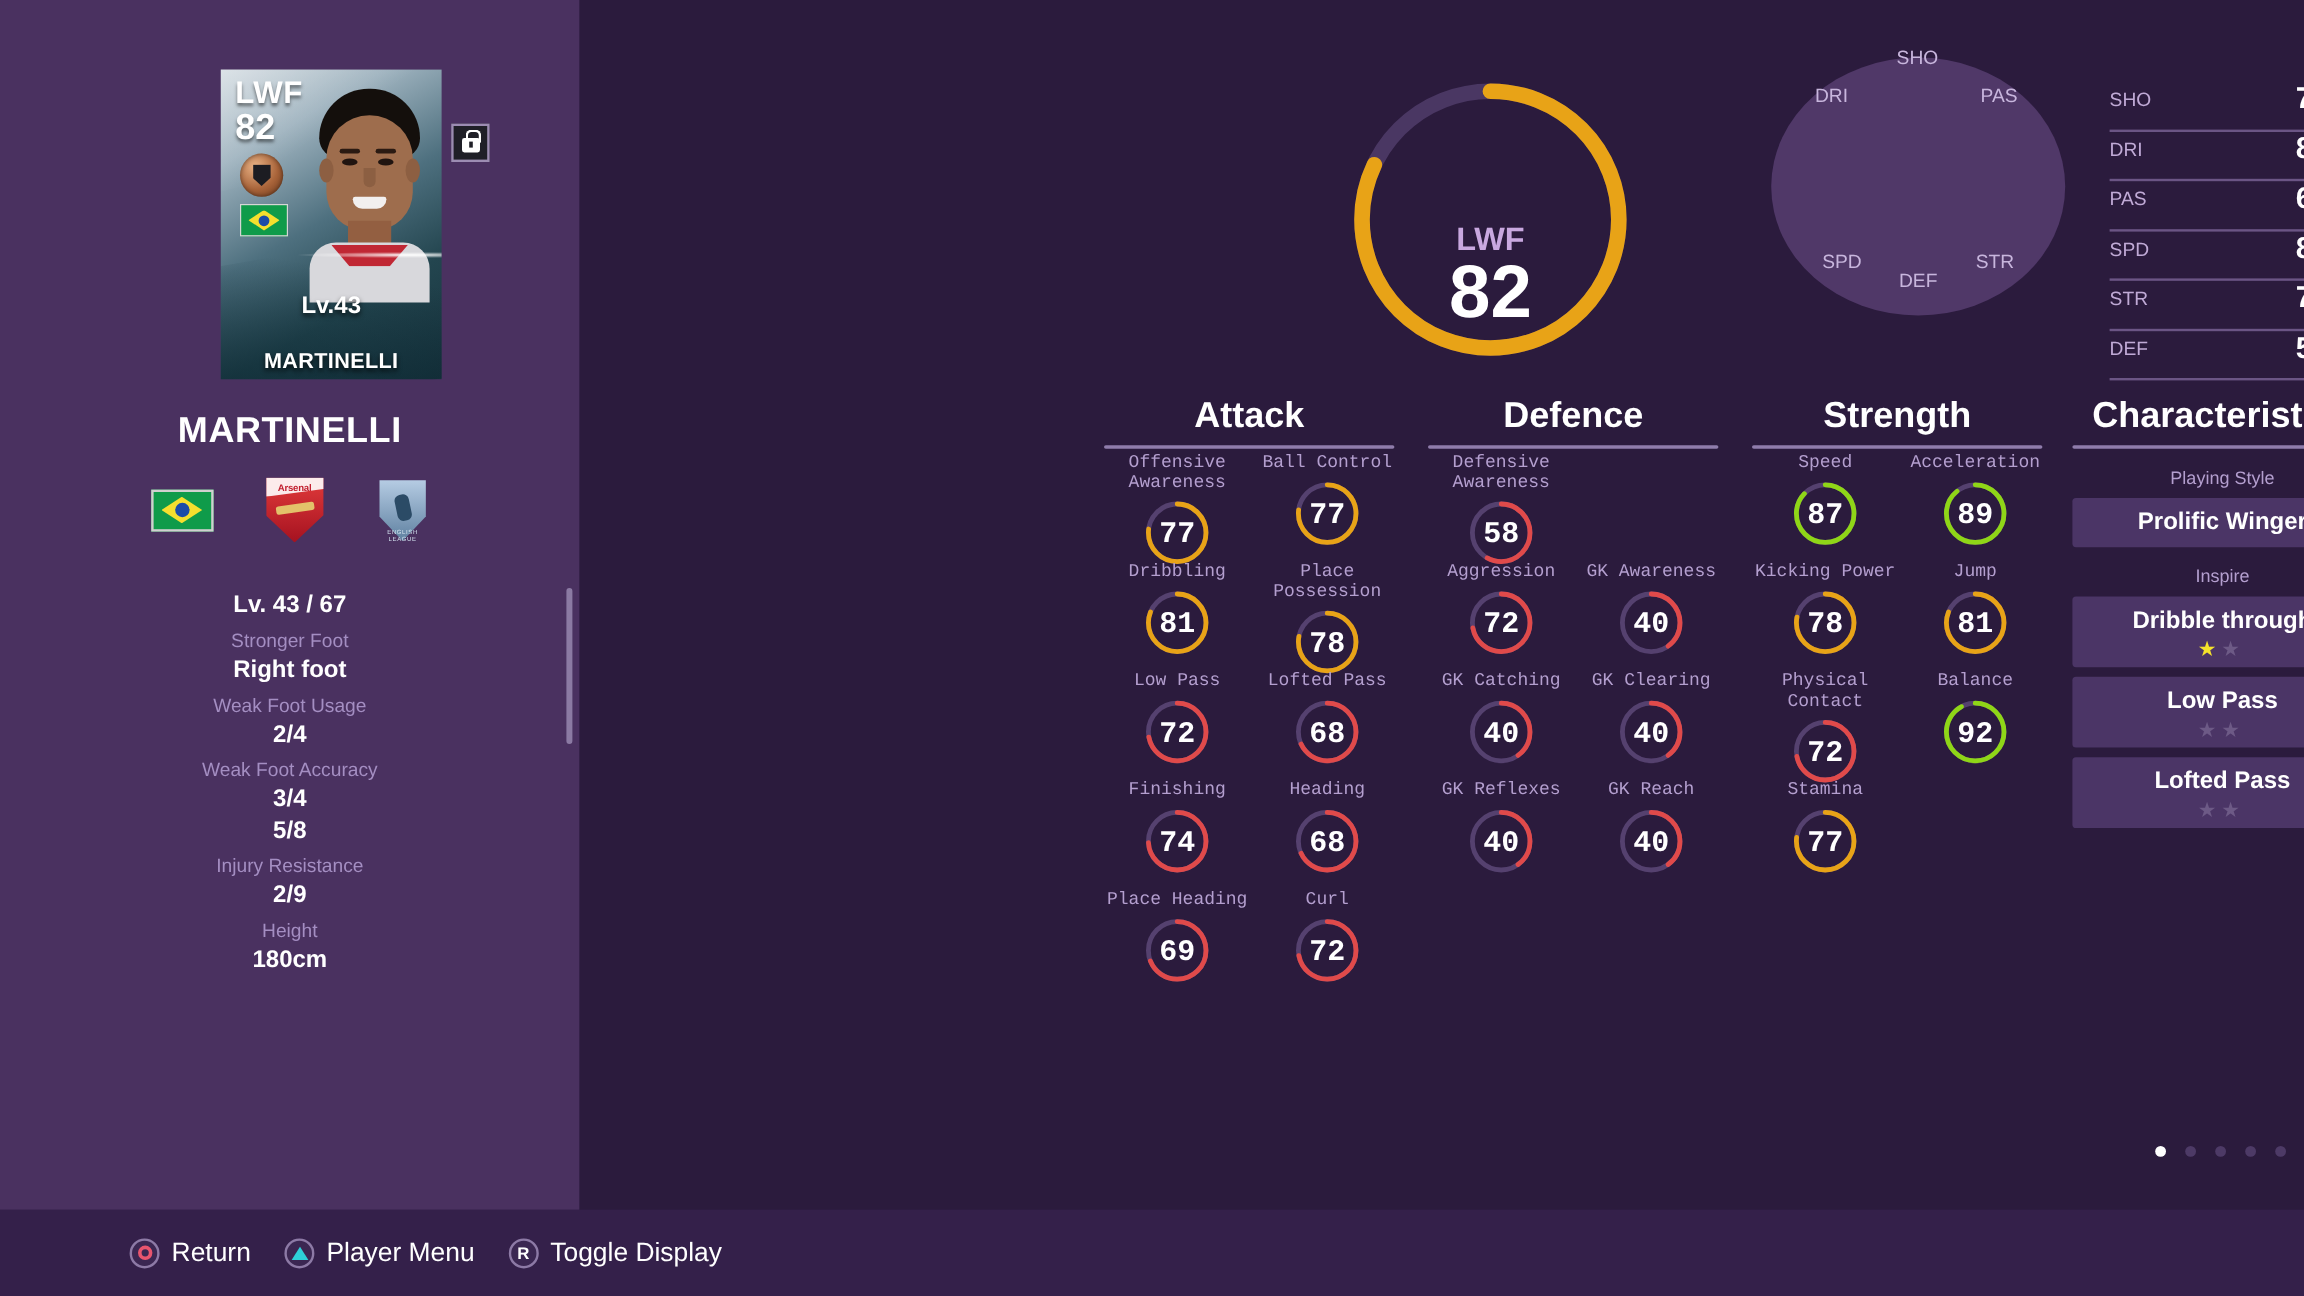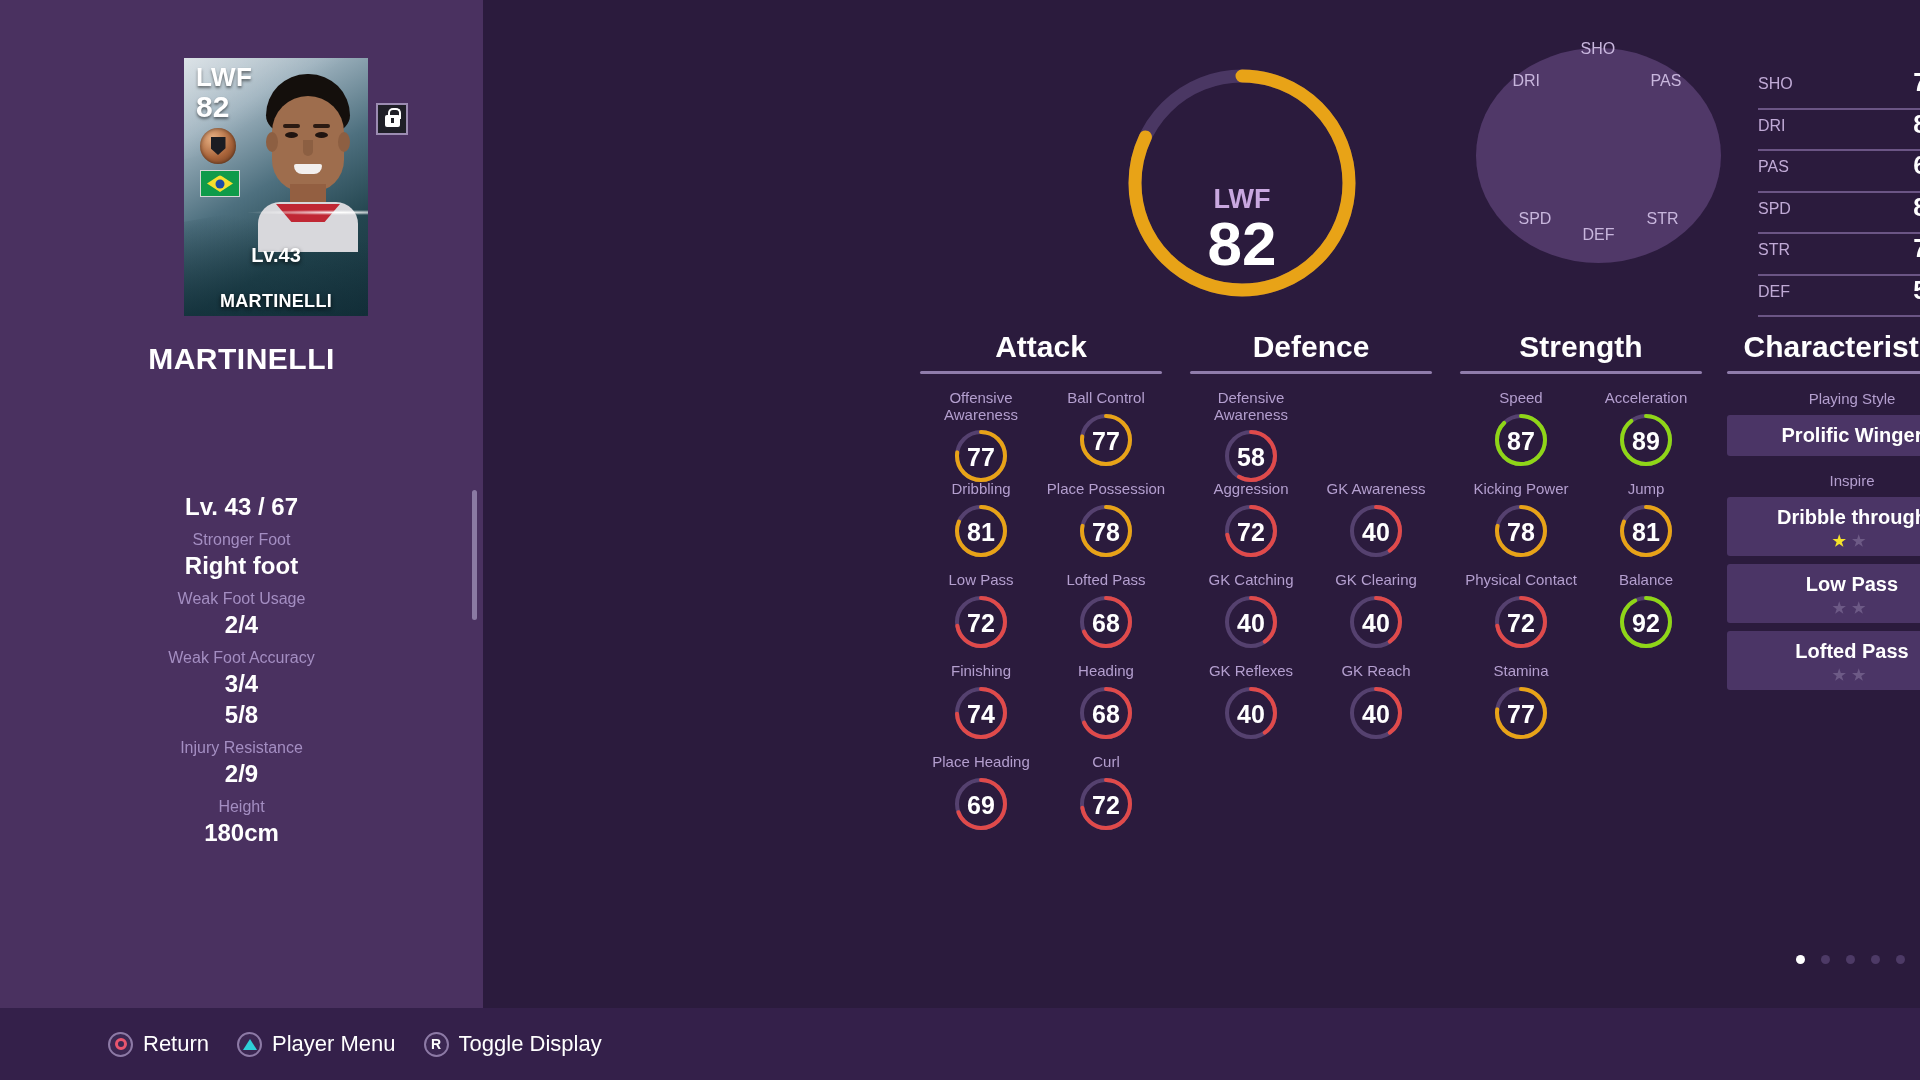--- a/index.html
+++ b/index.html
@@ -95,21 +95,21 @@
   .badge-league .shield { position:absolute; inset:0; background:linear-gradient(#b9cfe6,#5d7f9f);
     clip-path: polygon(6% 4%,94% 4%,94% 60%,50% 98%,6% 60%); }
   .badge-league .fig { position:absolute; left:50%; top:14px; width:12px; height:22px;
     transform:translateX(-50%) rotate(-12deg); background:#2b4b66; border-radius:5px; }
   .badge-league .lbl { position:absolute; left:0; right:0; bottom:-1px; text-align:center;
     font-size:5px; letter-spacing:.5px; color:#d3e2ef; }
 
   .info-list { position:absolute; left:0; width:483px; top:490px; }
   .info-row { text-align:center; }
   .info-label { color:#a48ec2; font-size:16px; margin-top:10px; }
-  .info-value { color:#fff; font-size:24px; font-weight:bold; margin-top:3px; }
+  .info-value { color:#fff; font-size:20px; font-weight:bold; margin-top:3px; }
   .side-scroll { position:absolute; left:472px; top:490px; width:5px; height:130px;
     background:#8b7aa3; border-radius:3px; }
 
   
   .main { position:absolute; left:483px; top:0; width:1437px; height:1080px; background:#2b1b3d; }
 
   .ring-big { position:absolute; left:634px; top:58px; width:250px; height:250px; }
   .ring-big .lbl { position:absolute; left:0; right:0; top:126px; text-align:center;
     color:#c9a8e0; font-size:27px; font-weight:bold; }
   .ring-big .val { position:absolute; left:0; right:0; top:155px; text-align:center;
@@ -122,21 +122,21 @@
 
   .bars { position:absolute; left:1275px; top:68px; width:185px; }
   .bar-row { position:relative; height:41.5px; border-bottom:2px solid #6b5585; }
   .bar-row .nm { position:absolute; left:0; top:7px; color:#c0aad6; font-size:16px; }
   .bar-row .vl { position:absolute; right:2px; top:0; color:#fff; font-size:25px; font-weight:bold; }
 
   .cols { position:absolute; left:0; top:330px; width:1437px; height:520px; }
   .col { position:absolute; top:0; }
   .col-title { text-align:center; color:#fff; font-size:30px; font-weight:bold; }
   .col-rule { height:3px; background:#8f7cab; margin-top:7px; border-radius:2px; }
-  .stat-grid { position:relative; margin-top:16px; }
+  .stat-grid { position:relative; margin-top:4px;font-family:Liberation Mono, monospace; }
   .stat { position:absolute; width:130px; text-align:center; }
   .stat .nm { color:#b49fcf; font-size:15px; line-height:1.12; min-height:18px; }
   .stat .ring { position:relative; width:56px; height:56px; margin:4px auto 0; }
   .stat .ring .nv { position:absolute; left:0; right:0; top:15px; text-align:center;
     color:#fff; font-size:25px; font-weight:bold; }
 
   .chars { position:absolute; left:1244px; top:330px; width:250px; }
   .chars .sub { text-align:center; color:#b49fcf; font-size:15px; margin-top:16px; }
   .chip { margin-top:8px; background:#4b3566; border-radius:3px; padding:9px 0;
     text-align:center; color:#fff; font-size:20px; font-weight:bold; }
@@ -199,20 +199,37 @@
         <div class="card-name">MARTINELLI</div>
       </div>
     </div>
 
     <div class="lock-btn">
         <div class="lock-body"></div>
       </div>
 
     <div class="pl-name">MARTINELLI</div>
 
+    <div class="badges">
+      <div class="badge-flag">
+        <div class="dmd"></div>
+          <div class="globe"></div>
+      </div>
+      <div class="badge-club">
+        <div class="shield"></div>
+          <div class="top"></div>
+        <div class="txt">Arsenal</div>
+          <div class="cannon"></div>
+      </div>
+      <div class="badge-league">
+        <div class="shield"></div>
+          <div class="fig"></div>
+          <div class="lbl">ENGLISH LEAGUE</div>
+      </div>
+    </div>
 
     <div class="info-list" id="info-list">
         <div class="info-row">
           <div class="info-value">Lv. 43 / 67</div>
         </div>
         <div class="info-row">
           <div class="info-label">Stronger Foot</div>
           <div class="info-value">Right foot</div>
         </div>
         <div class="info-row">

